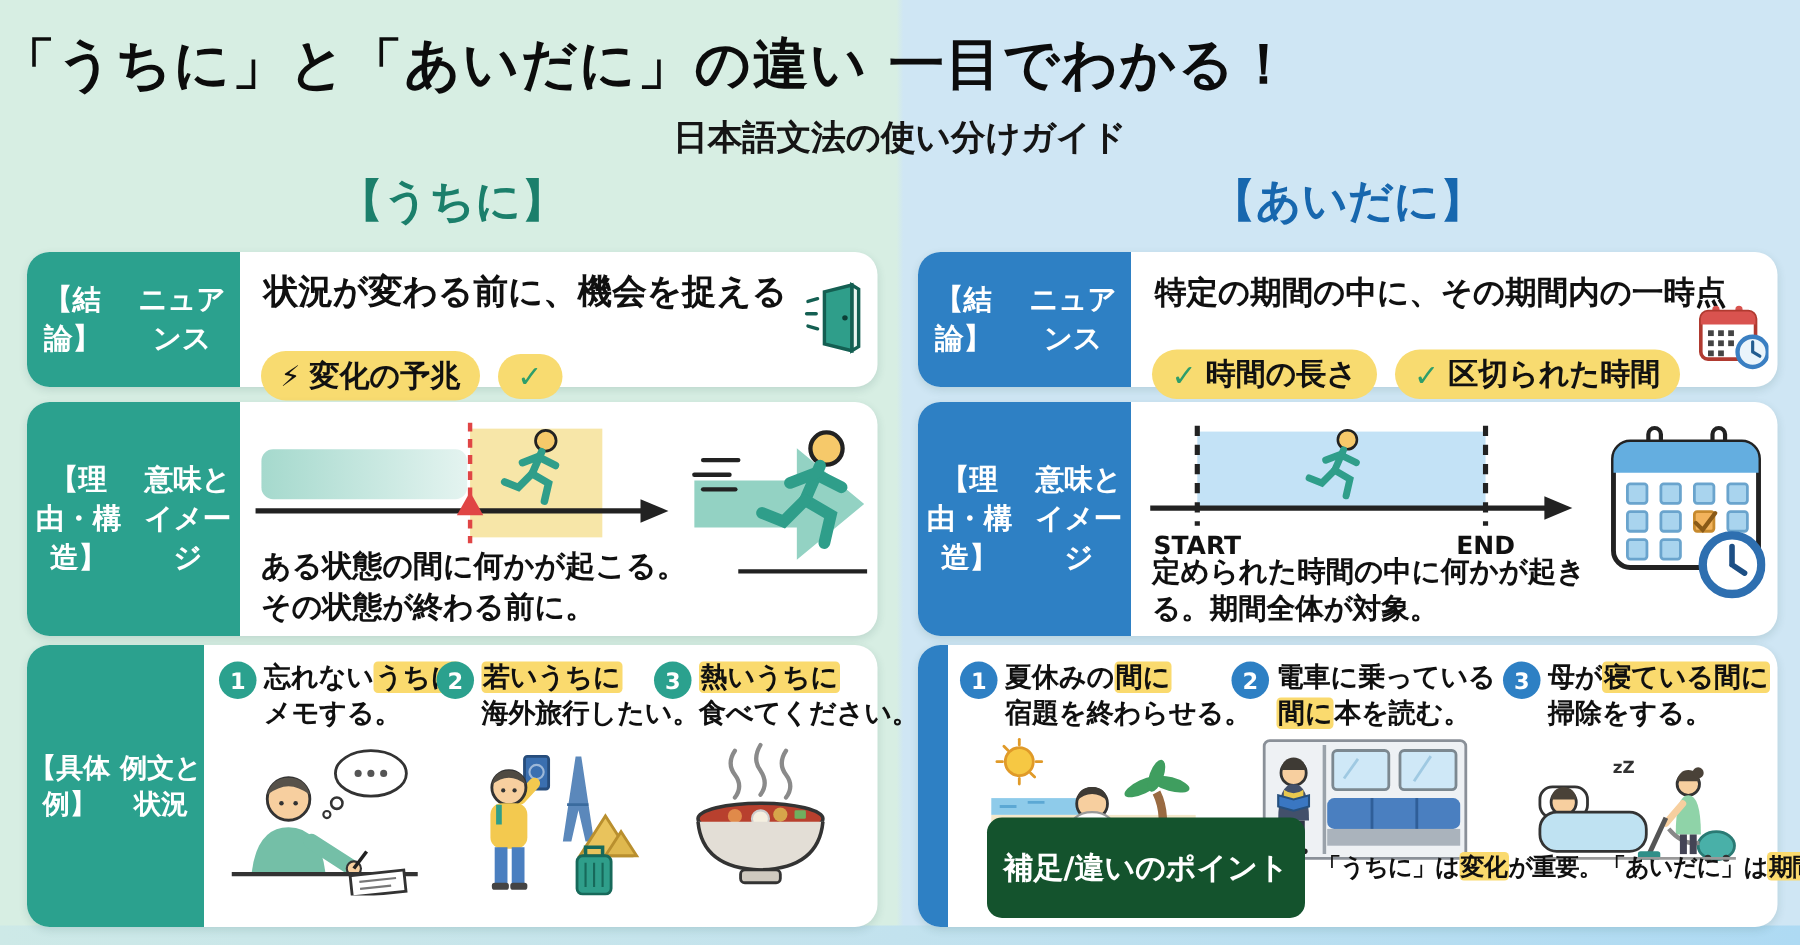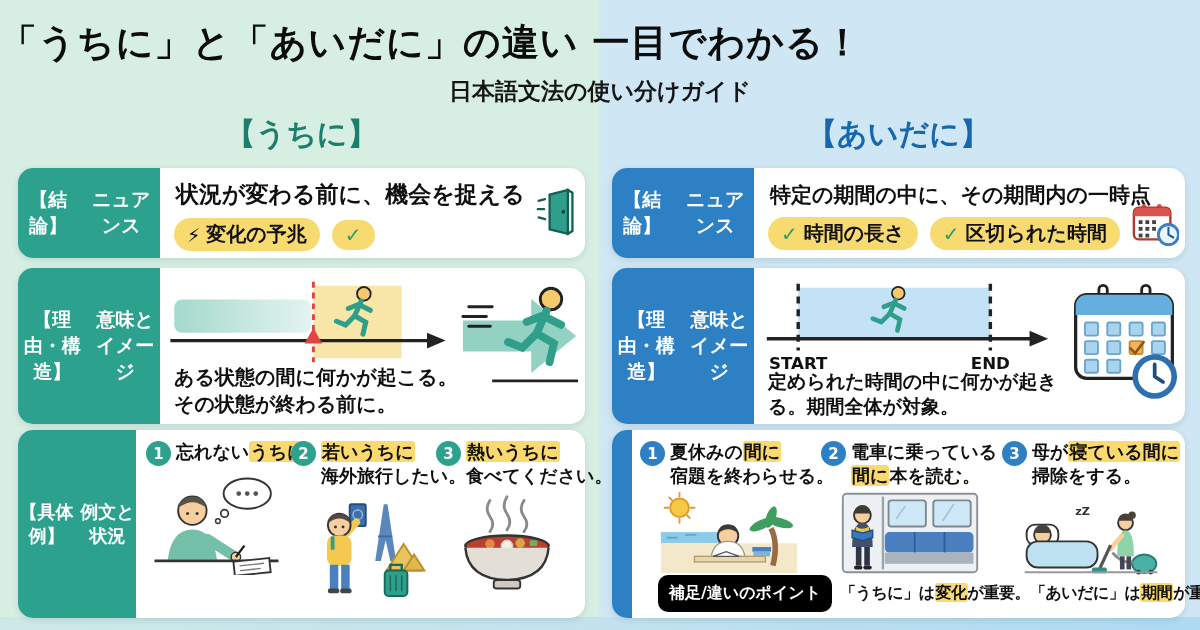--- a/index.html
+++ b/index.html
@@ -18,43 +18,43 @@
   .panel{position:absolute;background:#fff;border-radius:15px;display:flex;
     box-shadow:0 2px 6px rgba(30,80,70,.14);}
   .plabel{flex-shrink:0;width:142px;display:flex;flex-direction:row;align-items:center;
     justify-content:center;gap:4px;color:#fff;font-weight:bold;font-size:19px;
     border-radius:15px 0 0 15px;text-align:center;}
   .plabel.narrow{width:118px;font-size:18px;}
   .teal-bg{background:#2ba18e;}
   .blue-bg{background:#2e80c4;}
   .accent-bar{flex-shrink:0;width:20px;border-radius:15px 0 0 15px;background:#2e80c4;}
   .pcontent{position:relative;flex:1;min-width:0;padding:9px 10px 6px 14px;box-sizing:border-box;}
-  .heading1{font-size:23px;font-weight:bold;white-space:nowrap;margin:2px 0 8px 2px;color:#101010;}
+  .heading1{font-size:23px;font-weight:bold;white-space:nowrap;margin:2px 0 24px 2px;color:#101010;}
   .heading1.sm{font-size:21px;margin-top:4px;}
   .pill-row{display:flex;align-items:center;gap:12px;}
   .pill{background:#f8db70;border-radius:17px;padding:3px 13px;font-size:20px;font-weight:bold;
     display:flex;align-items:center;gap:6px;white-space:nowrap;color:#111;}
   .pill-icon.bolt{color:#111;font-size:19px;}
   .pill-icon.check{color:#2e9e6b;font-size:20px;}
   .corner-icon{position:absolute;}
   .caption{position:absolute;left:14px;bottom:7px;font-size:20px;font-weight:bold;
     line-height:1.32;white-space:nowrap;color:#101010;}
   .caption.sm{font-size:19px;bottom:5px;}
   .ex-row{display:flex;flex:1;gap:4px;padding:10px 8px 4px 10px;min-width:0;}
   .ex{flex:1;min-width:0;text-align:left;}
   .ex-head{display:flex;gap:5px;}
   .num-badge{width:25px;height:25px;border-radius:50%;color:#fff;font-size:15px;font-weight:bold;
     display:flex;align-items:center;justify-content:center;flex-shrink:0;margin-top:1px;}
   .ex-text{font-size:18px;font-weight:bold;line-height:1.32;white-space:nowrap;color:#101010;}
   .hl{background:#fada6e;border-radius:3px;padding:0 1px;}
   .illus{display:block;margin:3px auto 0;}
   .note-row{position:absolute;left:26px;right:2px;bottom:6px;display:flex;align-items:center;
     gap:8px;white-space:nowrap;}
-  .note-badge{background:#000000;color:#fff;font-size:16px;font-weight:bold;
-    padding:8px 11px;border-radius:10px;flex-shrink:0;}
+  .note-badge{background:#14532d;color:#fff;font-size:20px;font-weight:bold;
+    padding:20px 11px;border-radius:10px;flex-shrink:0;}
   .note-text{font-size:16px;font-weight:bold;letter-spacing:-0.5px;color:#101010;}
 </style>
 </head>
 <body>
 
 <svg width="0" height="0" style="position:absolute" aria-hidden="true">
   <defs>
     <symbol id="runner" viewBox="0 0 60 60">
       <circle cx="37" cy="11" r="7.5" fill="#f6c96a" stroke="#222" stroke-width="2"></circle>
       <g stroke="#2f9e8a" stroke-width="5.5" stroke-linecap="round" fill="none">
@@ -149,20 +149,21 @@
       <span>【具体例】</span>
       <span>例文と状況</span>
     </div>
     <div class="ex-row">
 
       <div class="ex">
         <div class="ex-head">
           <span class="num-badge teal-bg">1</span>
           <div class="ex-text">
             <div><span>忘れない</span><span class="hl">うちに</span></div>
+            <div><span>メモする。</span></div>
           </div>
         </div>
         <svg class="illus" width="135" height="106" viewBox="0 0 135 112">
           <ellipse cx="100" cy="26" rx="25" ry="16" fill="#fff" stroke="#333" stroke-width="2"></ellipse>
           <circle cx="76" cy="47" r="4" fill="#fff" stroke="#333" stroke-width="1.8"></circle>
           <circle cx="69" cy="55" r="2.5" fill="#fff" stroke="#333" stroke-width="1.5"></circle>
           <g fill="#555">
               <circle cx="91" cy="26" r="2.5"></circle>
               <circle cx="100" cy="26" r="2.5"></circle>
               <circle cx="109" cy="26" r="2.5"></circle>

